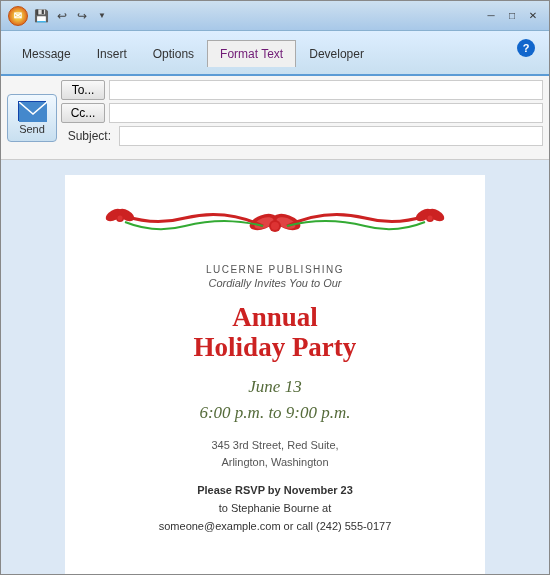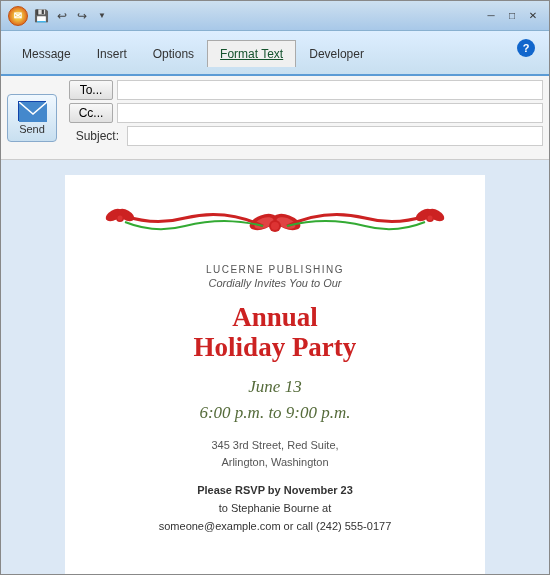--- a/index.html
+++ b/index.html
@@ -111,23 +111,22 @@
       border: 1px solid transparent;
       border-bottom: none;
       position: relative;
       top: 1px;
     }
 
     .ribbon-tab.active {
       background: #f0f0f0;
       border-color: #aaa;
       border-bottom-color: #f0f0f0;
-      color: #14532d;
+      color: #701a75;
       font-weight: 500;
-      text-decoration: underline;
     }
 
     .ribbon-help {
       margin-left: auto;
       margin-right: 4px;
       display: flex;
       align-items: center;
       font-size: 14px;
       color: #1155aa;
       cursor: pointer;
@@ -160,21 +159,21 @@
       background: white;
       font-size: 12px;
       padding: 0 4px;
     }
 
     .send-btn-area {
       display: flex;
       flex-direction: column;
       align-items: center;
       justify-content: center;
-      margin-right: 12px;
+      margin-right: 4px;
     }
 
     .send-btn {
       background: linear-gradient(to bottom, #f0f8ff, #c8dff0);
       border: 1px solid #88aacc;
       border-radius: 4px;
       padding: 6px 10px;
       cursor: pointer;
       display: flex;
       flex-direction: column;

